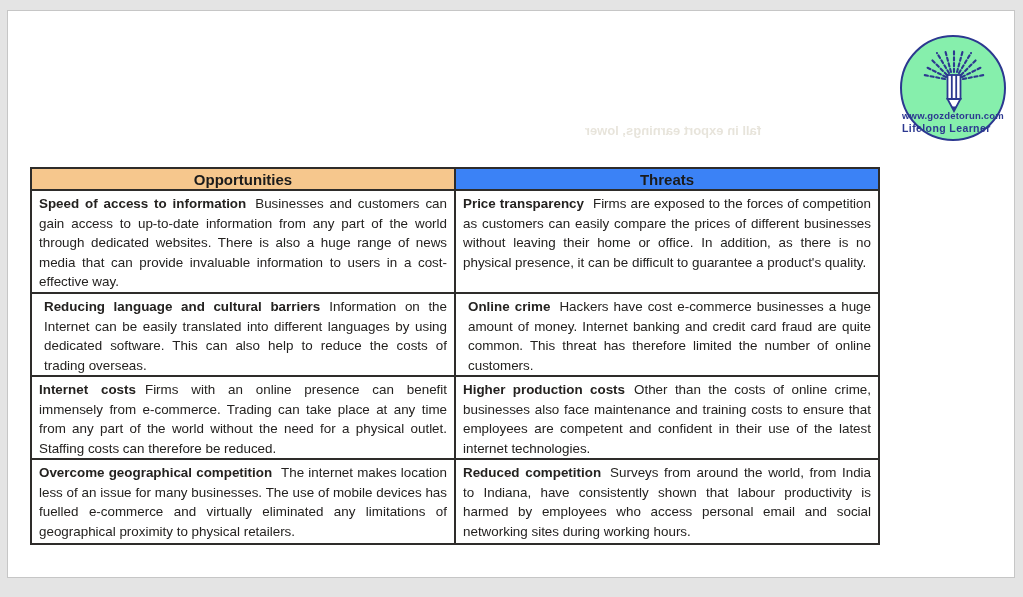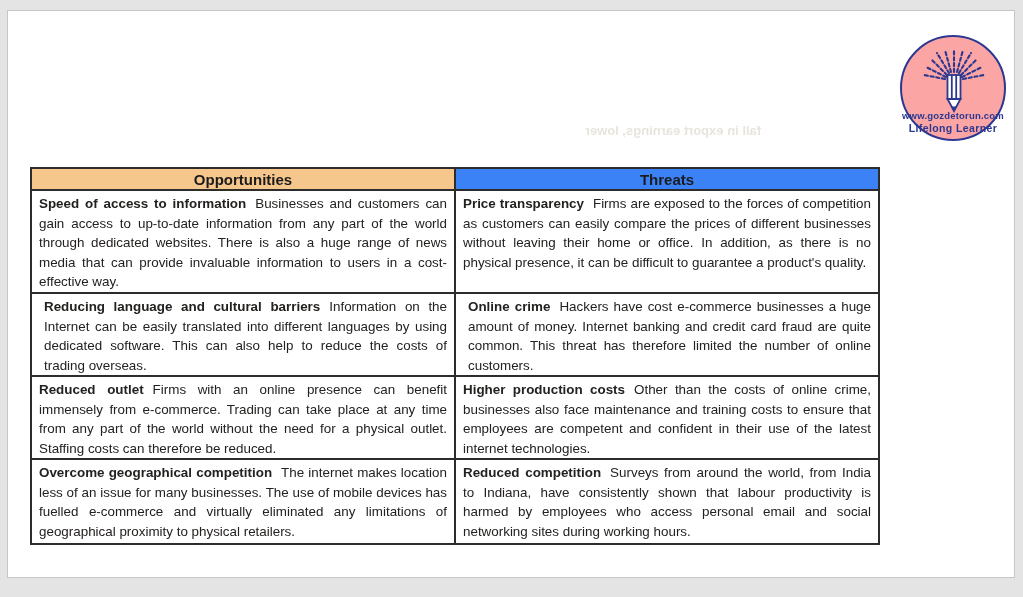--- a/index.html
+++ b/index.html
@@ -43,29 +43,29 @@
   }
   tr.r1 td { height: 103px; }
   tr.r2 td { height: 82px; padding-left: 12px; }
   tr.r3 td { height: 82px; }
   tr.r4 td { height: 85px; }
   .lead { font-weight: bold; margin-right: 9px; }
 
   
   .logo {
     position: absolute; left: 892px; top: 24px; width: 106px; height: 106px;
-    background: #fca5a5; border: 2.5px solid #2c3890; border-radius: 50%;
+    background: #86efac; border: 2.5px solid #2c3890; border-radius: 50%;
   }
   .logo svg { position: absolute; left: 17px; top: 8px; }
   .logo .site {
     position: absolute; left: 0; top: 73px; width: 100%; text-align: center;
     font-size: 9.5px; font-weight: bold; color: #2c3890; letter-spacing: 0.2px;
   }
   .logo .tagline {
-    position: absolute; left: 0; top: 85px; width: 100%; text-align: center;
+    position: absolute; left: 0; top: 85px; width: 100%; 
     font-size: 10.5px; font-weight: bold; color: #2c3890; letter-spacing: 0.4px;
   }
 </style>
 </head>
 <body>
 
 <div class="stage">
   <div class="page">
 
     <span class="bleed bleed-top">fall in export earnings, lower</span>
@@ -89,21 +89,21 @@
         <tr class="r2">
           <td>
             <span class="lead">Reducing language and cultural barriers</span><span>Information on the Internet can be easily translated into different languages by using dedicated software. This can also help to reduce the costs of trading overseas.</span>
           </td>
           <td>
             <span class="lead">Online crime</span><span>Hackers have cost e-commerce businesses a huge amount of money. Internet banking and credit card fraud are quite common. This threat has therefore limited the number of online customers.</span>
           </td>
         </tr>
         <tr class="r3">
           <td>
-            <span class="lead">Reduced outlet</span><span>Firms with an online presence can benefit immensely from e-commerce. Trading can take place at any time from any part of the world without the need for a physical outlet. Staffing costs can therefore be reduced.</span>
+            <span class="lead">Internet costs</span><span>Firms with an online presence can benefit immensely from e-commerce. Trading can take place at any time from any part of the world without the need for a physical outlet. Staffing costs can therefore be reduced.</span>
           </td>
           <td>
             <span class="lead">Higher production costs</span><span>Other than the costs of online crime, businesses also face maintenance and training costs to ensure that employees are competent and confident in their use of the latest internet technologies.</span>
           </td>
         </tr>
         <tr class="r4">
           <td>
             <span class="lead">Overcome geographical competition</span><span>The internet makes location less of an issue for many businesses. The use of mobile devices has fuelled e-commerce and virtually eliminated any limitations of geographical proximity to physical retailers.</span>
           </td>
           <td>

